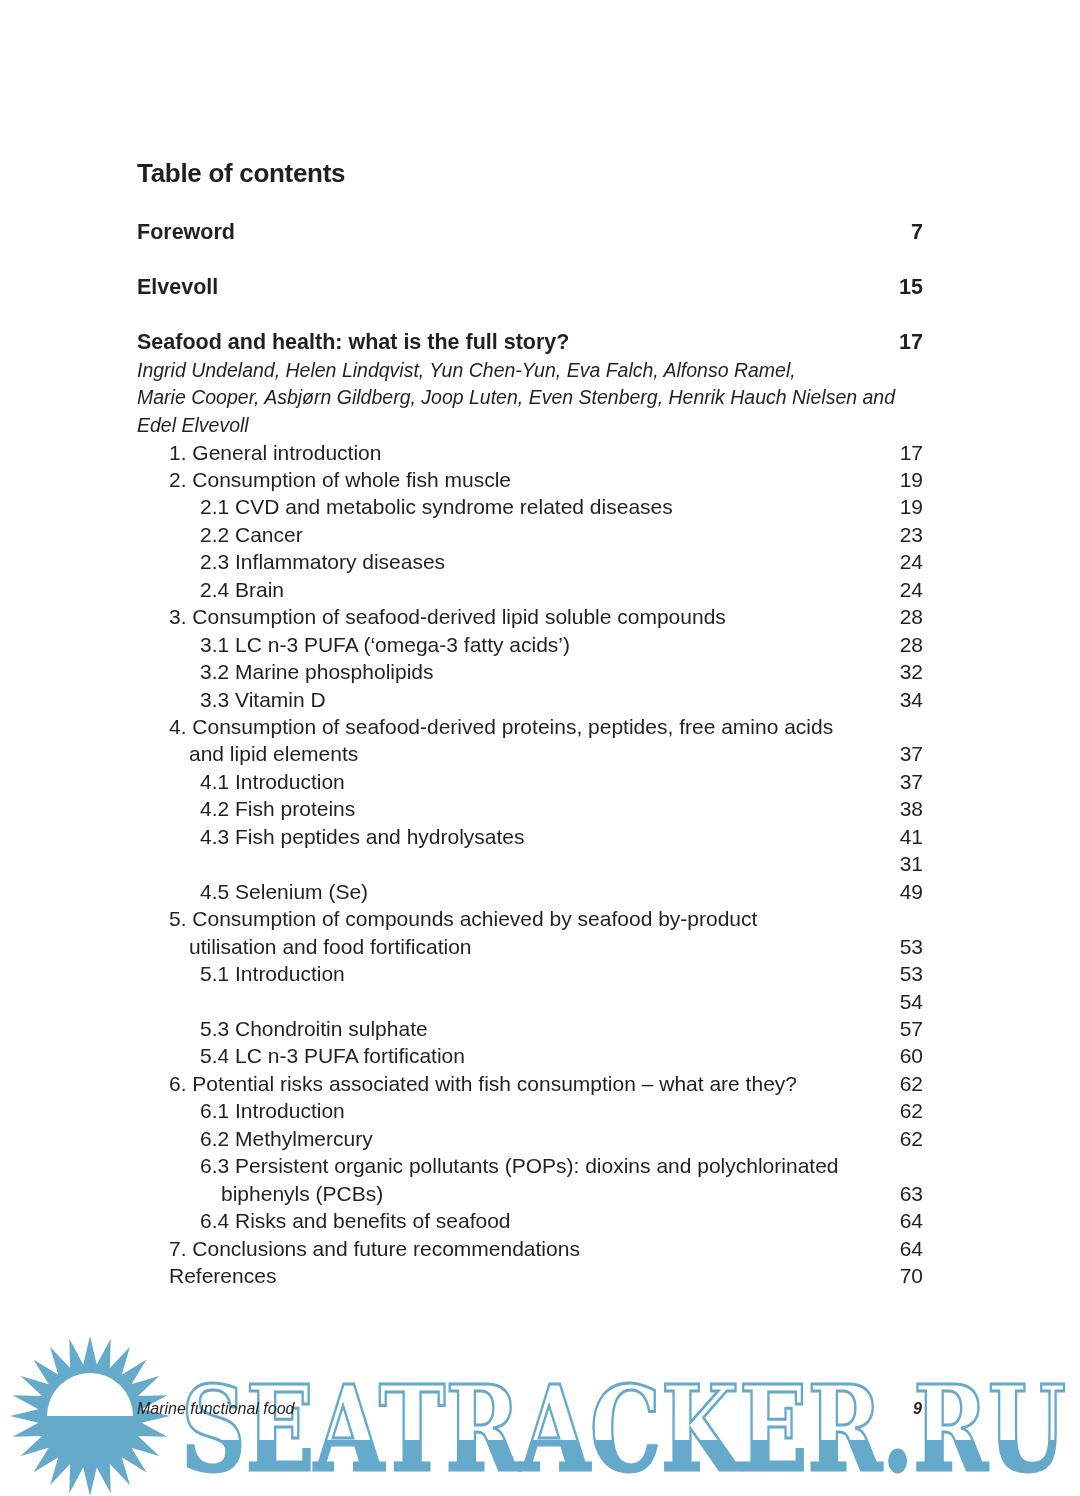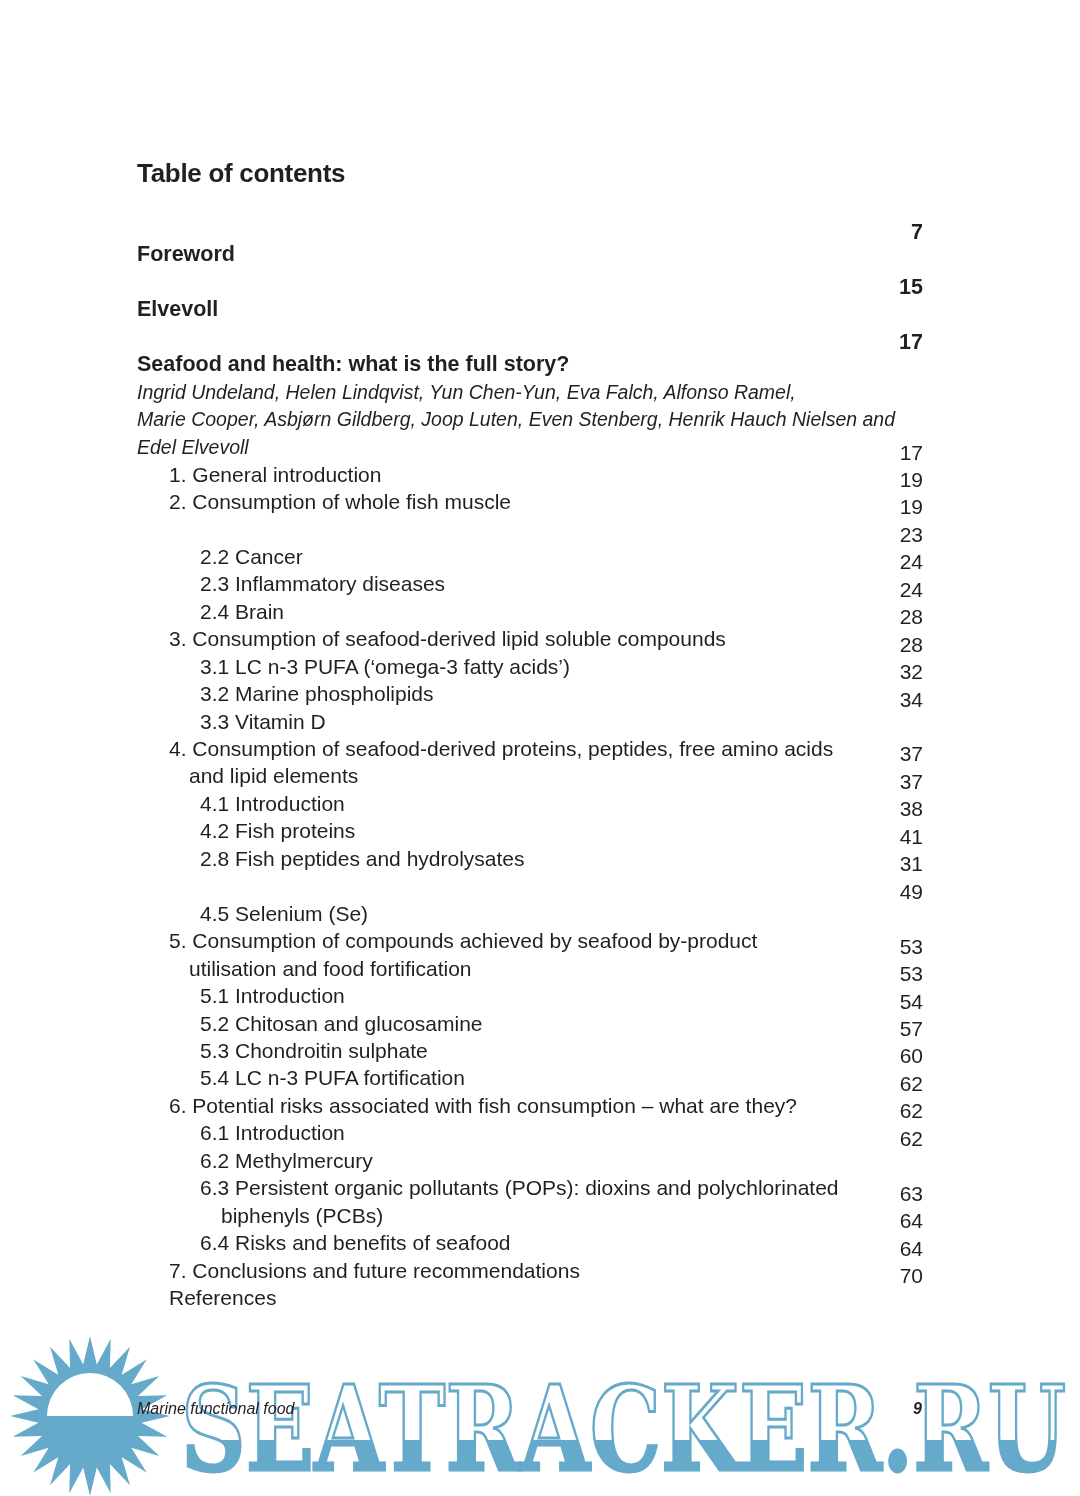--- a/index.html
+++ b/index.html
@@ -2,21 +2,21 @@
 <html><head>
 <meta charset="utf-8">
 <style>
   html, body { margin: 0; padding: 0; background: #ffffff; }
   body { width: 1080px; height: 1496px; position: relative; overflow: hidden;
          font-family: "Liberation Sans", sans-serif; color: #231f20; }
   .page-title { position: absolute; left: 137px; top: 158px; font-size: 26px; font-weight: bold;
                 letter-spacing: -0.3px; margin: 0; }
   .toc { position: absolute; left: 137px; top: 0; width: 786px; }
   .row { position: absolute; left: 0; width: 786px; height: 28px; font-size: 21px; line-height: 28px; white-space: nowrap; }
-  .row .lbl { position: absolute; left: 0; margin-top: 22px; }
+  .row .lbl { position: absolute; left: 0; }
   .row .pg { position: absolute; right: 0; }
   .bold { font-weight: bold; font-size: 21.5px; }
   .ital { font-style: italic; font-size: 19.5px; }
   .l1 .lbl { left: 32px; }
   .l2 .lbl { left: 63px; }
   .l1c .lbl { left: 52px; }
   .l2c .lbl { left: 84px; }
   .footer-title { position: absolute; left: 137px; top: 1400px; font-size: 16px; font-style: italic; font-weight: normal; color:#231f20; z-index: 3;}
   .footer-page { position: absolute; left: 913px; top: 1400px; font-size: 16px; font-style: italic; font-weight: bold; z-index: 3;}
   .watermark { position: absolute; left: 0; top: 1330px; width: 1080px; height: 166px; z-index: 2; padding-left: 11px; }
@@ -53,20 +53,21 @@
   <div id="sections">
       <div class="row l1" style="top: 438.5px;">
         <span class="lbl">1. General introduction</span>
         <span class="pg">17</span>
       </div>
       <div class="row l1" style="top: 465.95px;">
         <span class="lbl">2. Consumption of whole fish muscle</span>
         <span class="pg">19</span>
       </div>
       <div class="row l2" style="top: 493.4px;">
+        <span class="lbl">2.1 CVD and metabolic syndrome related diseases</span>
         <span class="pg">19</span>
       </div>
       <div class="row l2" style="top: 520.85px;">
         <span class="lbl">2.2 Cancer</span>
         <span class="pg">23</span>
       </div>
       <div class="row l2" style="top: 548.3px;">
         <span class="lbl">2.3 Inflammatory diseases</span>
         <span class="pg">24</span>
       </div>
@@ -100,21 +101,21 @@
       </div>
       <div class="row l2" style="top: 767.9px;">
         <span class="lbl">4.1 Introduction</span>
         <span class="pg">37</span>
       </div>
       <div class="row l2" style="top: 795.35px;">
         <span class="lbl">4.2 Fish proteins</span>
         <span class="pg">38</span>
       </div>
       <div class="row l2" style="top: 822.8px;">
-        <span class="lbl">2.8 Fish peptides and hydrolysates</span>
+        <span class="lbl">4.3 Fish peptides and hydrolysates</span>
         <span class="pg">41</span>
       </div>
       <div class="row l2" style="top: 850.25px;">
         <span class="pg">31</span>
       </div>
       <div class="row l2" style="top: 877.7px;">
         <span class="lbl">4.5 Selenium (Se)</span>
         <span class="pg">49</span>
       </div>
       <div class="row l1" style="top: 905.15px;">
@@ -123,21 +124,20 @@
       </div>
       <div class="row l1c" style="top: 932.6px;">
         <span class="lbl">utilisation and food fortification</span>
         <span class="pg">53</span>
       </div>
       <div class="row l2" style="top: 960.05px;">
         <span class="lbl">5.1 Introduction</span>
         <span class="pg">53</span>
       </div>
       <div class="row l2" style="top: 987.5px;">
-        <span class="lbl">5.2 Chitosan and glucosamine</span>
         <span class="pg">54</span>
       </div>
       <div class="row l2" style="top: 1014.95px;">
         <span class="lbl">5.3 Chondroitin sulphate</span>
         <span class="pg">57</span>
       </div>
       <div class="row l2" style="top: 1042.4px;">
         <span class="lbl">5.4 LC n-3 PUFA fortification</span>
         <span class="pg">60</span>
       </div>

